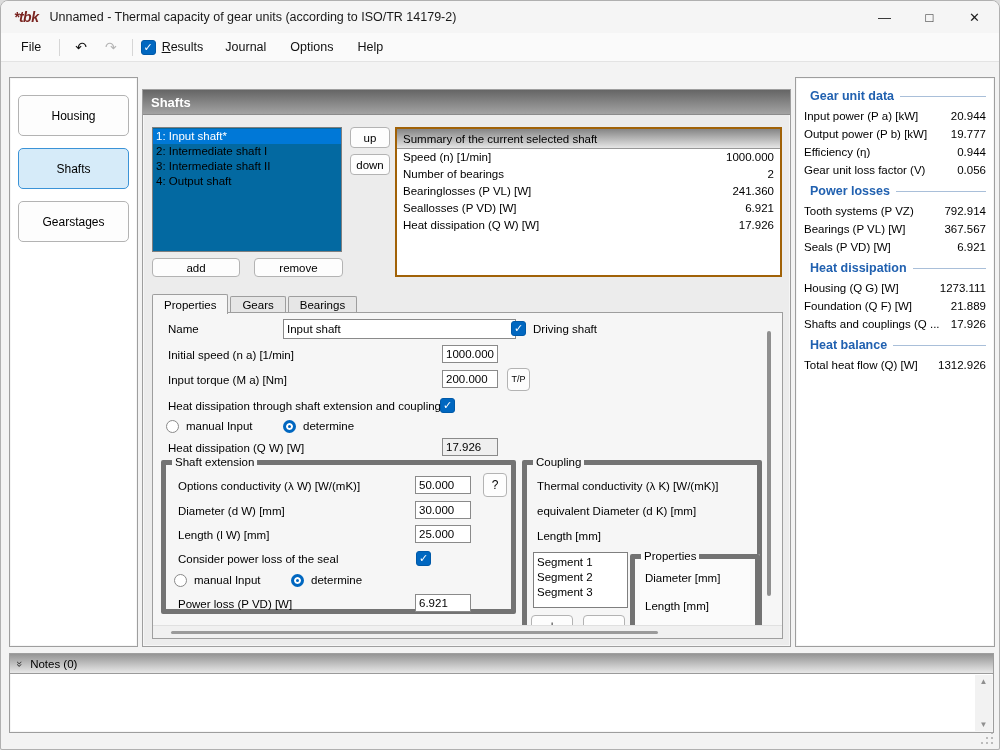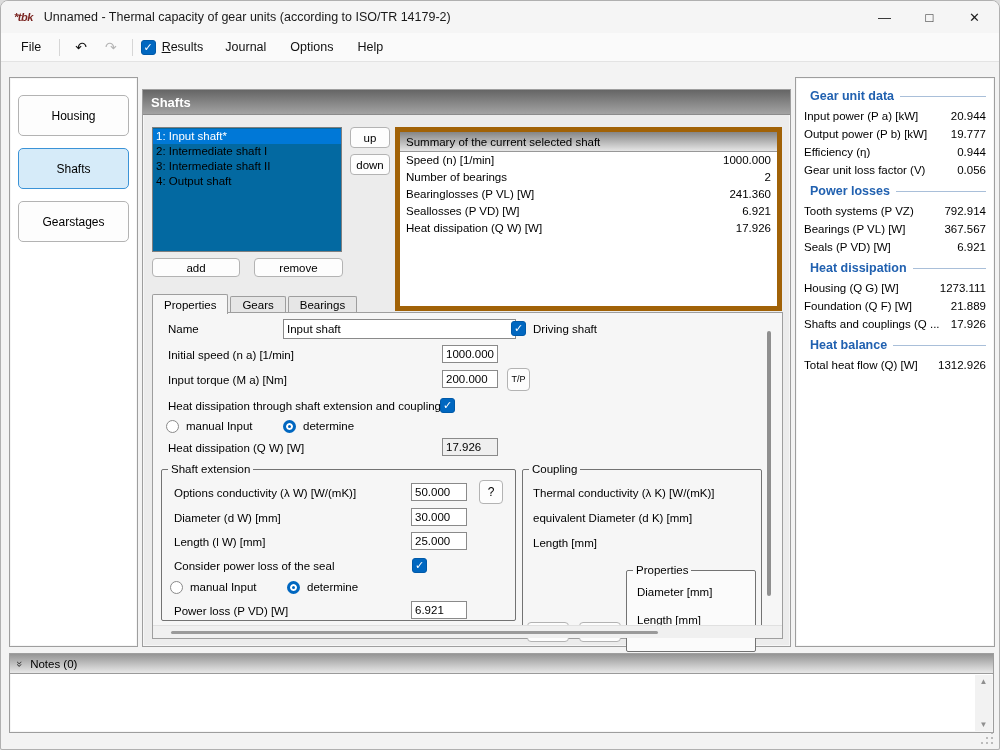--- a/index.html
+++ b/index.html
@@ -2,21 +2,21 @@
 <html><head>
 <meta charset="utf-8">
 <style>
   * { margin:0; padding:0; box-sizing:border-box; }
   html,body { width:1000px; height:750px; }
   body { font-family:"Liberation Sans", sans-serif; background:#dcdcdc; position:relative; overflow:hidden; }
   .window { position:absolute; inset:0; background:#f3f3f3; border:1px solid #b0b0b0; border-radius:8px 8px 2px 2px; overflow:hidden; }
 
   
   .titlebar { position:absolute; top:0; left:0; right:0; height:32px; background:#f5f5f5; display:flex; align-items:center; }
-  .app-icon { margin-left:13px; font-size:11px; font-weight:700; font-style:italic; color:#7a2420; letter-spacing:-0.5px; }
+  .app-icon { margin-left:13px; font-size:14px; font-weight:700; font-style:italic; color:#7a2420; letter-spacing:-0.5px; }
   .title-text { margin-left:11px; font-size:12.5px; color:#191919; }
   .win-controls { position:absolute; right:2px; top:0; height:32px; display:flex; }
   .win-btn { width:45px; height:32px; display:flex; align-items:center; justify-content:center; font-size:13px; color:#1a1a1a; }
 
   
   .menubar { position:absolute; top:32px; left:0; right:0; height:29px; background:#fafafa; display:flex; align-items:center; font-size:12.5px; color:#111; border-bottom:1px solid #e3e3e3; }
   .menu-item { padding:4px 12px; }
   .menu-sep { width:1px; height:17px; background:#d6d6d6; margin:0 6px; }
   .tool-icon { padding:2px 9px; font-size:14px; }
   .tool-icon.disabled { color:#b5b5b5; }
@@ -41,21 +41,21 @@
   .shaft-list { position:absolute; left:9px; top:37px; width:190px; height:125px; background:#0369a1; border:1px solid #7f7f7f; font-size:11.5px; padding-top:1px; overflow:hidden; }
   .list-item { height:15px; line-height:15px; padding-left:3px; white-space:nowrap; }
   .list-item.selected { background:#0078d7; color:#fff; }
 
   .sbtn { position:absolute; background:#fdfdfd; border:1px solid #b3b3b3; border-radius:4px; font-size:11.5px; color:#000; display:flex; align-items:center; justify-content:center; }
   .btn-up { left:207px; top:37px; width:40px; height:21px; }
   .btn-down { left:207px; top:64px; width:40px; height:21px; }
   .btn-add { left:9px; top:168px; width:88px; height:19px; }
   .btn-remove { left:111px; top:168px; width:89px; height:19px; }
 
-  .summary { position:absolute; left:252px; top:37px; width:387px; height:184px; background:#fff; border:5px solid #a16207; }
+  .summary { position:absolute; left:252px; top:37px; width:387px; height:150px; background:#fff; border:2px solid #a16207; }
   .summary-header { height:20px; background:linear-gradient(#858585,#e6e6e6); border-bottom:1px solid #979797; font-size:11.5px; color:#000; display:flex; align-items:center; padding-left:6px; }
   .srow { display:flex; justify-content:space-between; height:17px; line-height:17px; font-size:11.5px; padding:0 6px; }
 
   
   .tabs { position:absolute; left:9px; top:204px; display:flex; font-size:11.5px; }
   .tab { padding:2px 11px 3px 11px; background:#e6e6e6; border:1px solid #9e9e9e; border-bottom:none; border-radius:2px 2px 0 0; margin-right:2px; position:relative; top:2px; }
   .tab.active { background:#f6f6f6; top:0; padding-top:4px; z-index:3; }
   .tabpanel { position:absolute; left:9px; top:222px; width:631px; height:327px; background:#f6f6f6; border:1px solid #9e9e9e; z-index:2; }
 
   .flabel { position:absolute; font-size:11.5px; color:#000; white-space:nowrap; }
@@ -64,21 +64,21 @@
   .w-num { width:56px; }
 
   .cb { position:absolute; width:15px; height:15px; background:#0067c0; border:1px solid #0059a8; border-radius:3px; color:#fff; font-size:11px; line-height:13px; text-align:center; }
   .radio { position:absolute; width:13px; height:13px; border-radius:50%; }
   .radio.off { border:1px solid #8a8a8a; background:#fff; }
   .radio.on { border:3px solid #0067c0; background:#0067c0; box-shadow:inset 0 0 0 2px #fff; }
 
   .tpbtn { position:absolute; left:354px; top:55px; width:23px; height:23px; background:#fdfdfd; border:1px solid #b3b3b3; border-radius:4px; font-size:9px; text-align:center; line-height:21px; }
   .qbtn { position:absolute; width:24px; height:24px; background:#fdfdfd; border:1px solid #b3b3b3; border-radius:4px; font-size:12px; display:flex; align-items:center; justify-content:center; }
 
-  fieldset { position:absolute; border:1px solid #737373; border-radius:2px; background:transparent;margin-top:7px; }
+  fieldset { position:absolute; border:5px solid #737373; border-radius:2px; background:transparent; }
   fieldset legend { font-size:11.5px; color:#000; margin-left:6px; padding:0 3px; }
   .fs-se { left:8px; top:143px; width:355px; height:158px; }
   .fs-cp { left:369px; top:143px; width:240px; height:174px; }
   .fs-props { left:103px; top:82px; width:130px; height:88px; background:#fbfbfb; }
 
   .seg-list { position:absolute; left:6px; top:84px; width:95px; height:56px; background:#fff; border:1px solid #7f7f7f; font-size:11.5px; padding:2px 0 0 3px; }
   .seg-item { height:15px; line-height:15px; }
   .pm-btn { position:absolute; width:42px; height:20px; background:#fdfdfd; border:1px solid #b3b3b3; border-radius:4px; font-size:11.5px; display:flex; align-items:center; justify-content:center; }
 
   .vscroll-thumb { position:absolute; right:11px; top:18px; width:4px; height:265px; background:#8f8f8f; border-radius:2px; }
@@ -225,20 +225,25 @@
         <span class="flabel" style="left:145px; top:106px">determine</span>
         <span class="flabel" style="left:12px; top:130px">Power loss (P VD) [W]</span>
         <input class="field w-num" style="left: 249px; top: 126px;" value="6.921">
       </fieldset>
 
       <fieldset class="fs-cp">
         <legend>Coupling</legend>
         <span class="flabel" style="left:10px; top:12px">Thermal conductivity (λ K) [W/(mK)]</span>
         <span class="flabel" style="left:10px; top:37px">equivalent Diameter (d K) [mm]</span>
         <span class="flabel" style="left:10px; top:62px">Length [mm]</span>
+        <div class="seg-list">
+          <div class="seg-item">Segment 1</div>
+          <div class="seg-item">Segment 2</div>
+          <div class="seg-item">Segment 3</div>
+        </div>
         <div class="pm-btn" style="left:4px; top:147px">+</div>
         <div class="pm-btn" style="left:56px; top:147px">-</div>
         <fieldset class="fs-props">
           <legend>Properties</legend>
           <span class="flabel" style="left:10px; top:10px">Diameter [mm]</span>
           <span class="flabel" style="left:10px; top:38px">Length [mm]</span>
         </fieldset>
       </fieldset>
 
       <div class="vscroll-thumb"></div>

